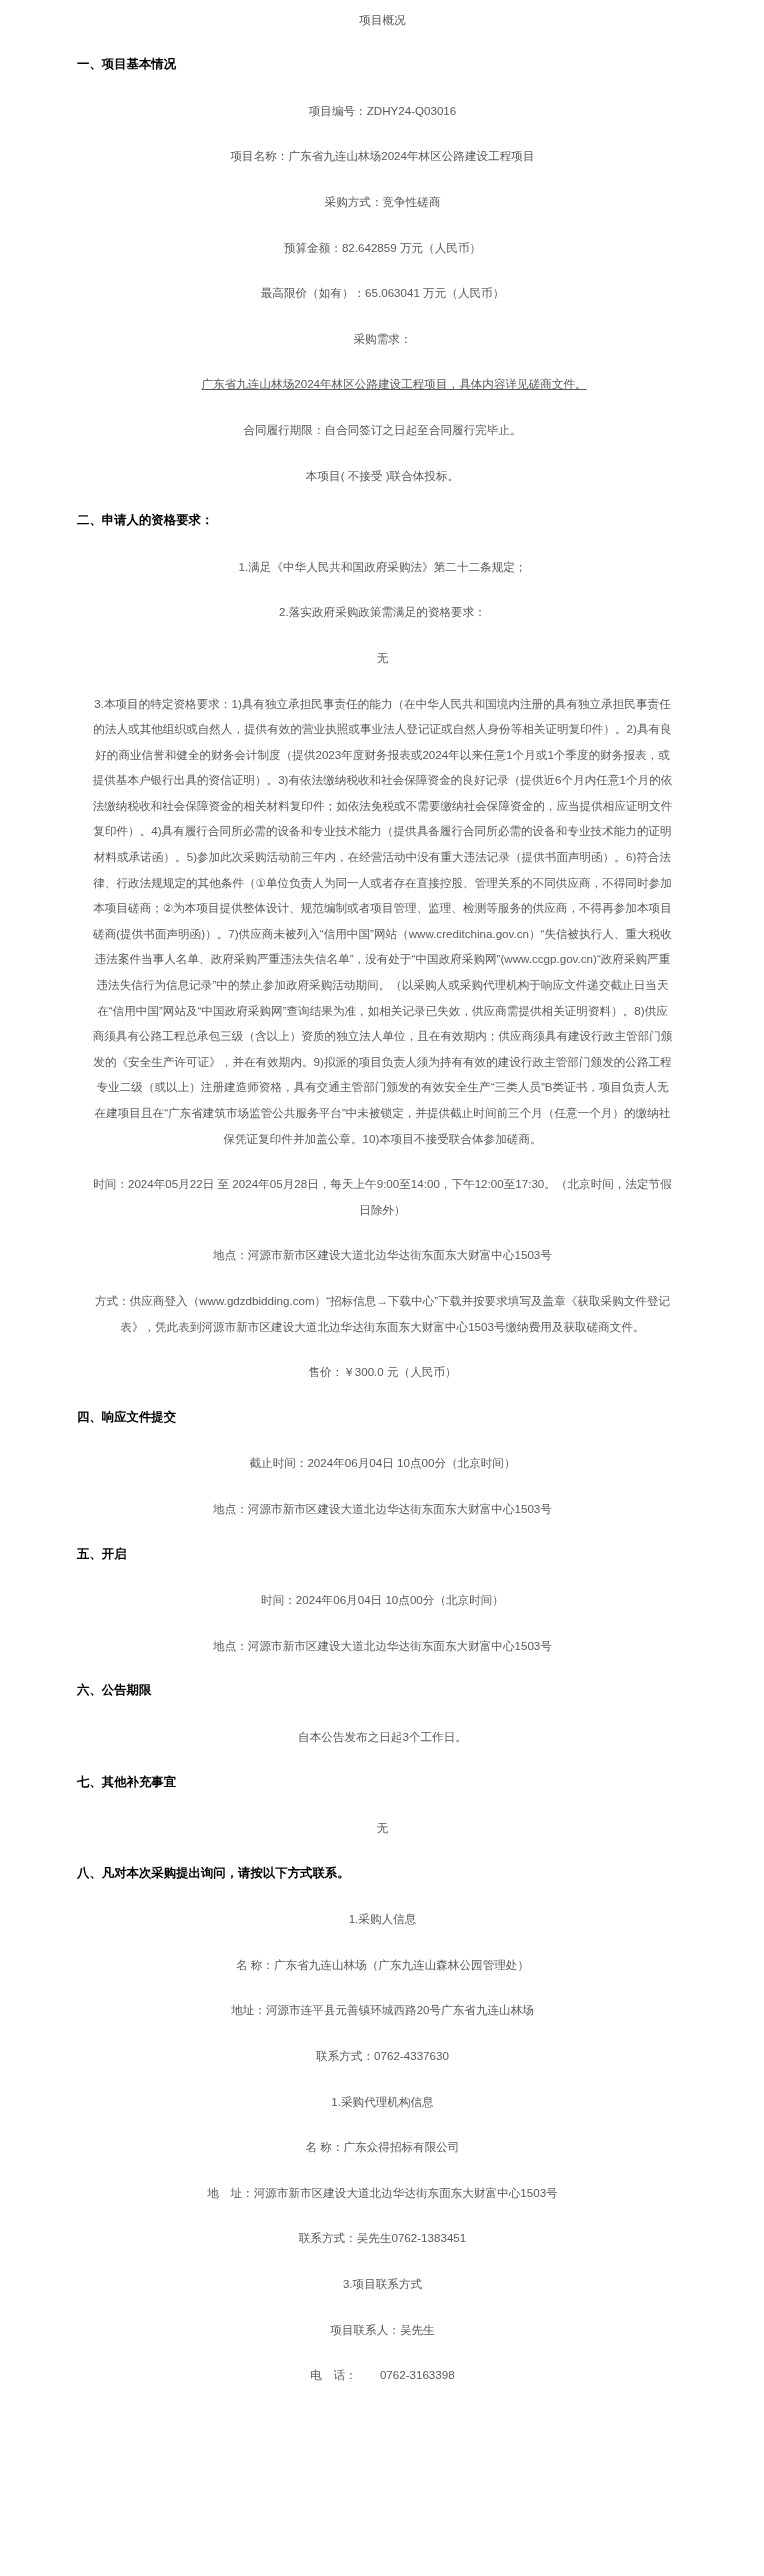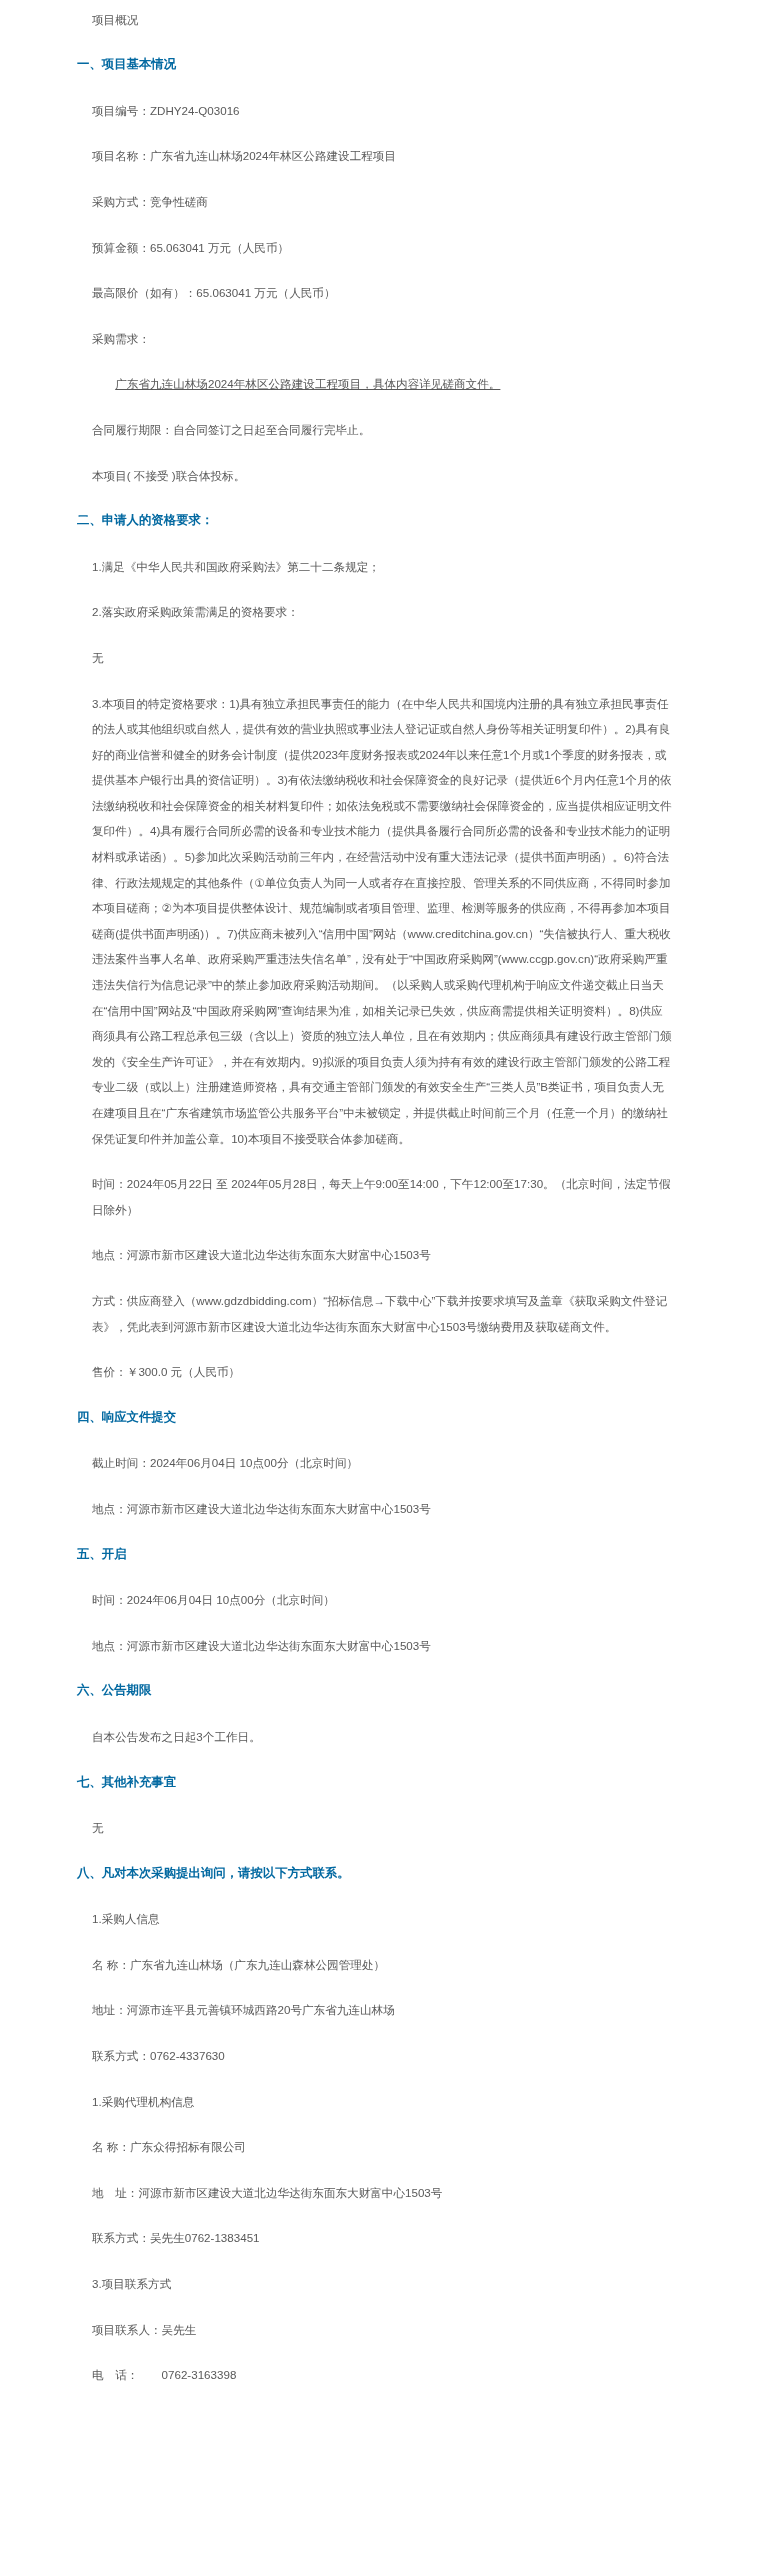--- a/index.html
+++ b/index.html
@@ -15,48 +15,49 @@
   .doc {
     padding: 6.6px 77px 36px 77px;
     color: #595959;
     font-size: 11.6px;
     overflow-wrap: break-word;
   }
   .doc p {
     margin: 20px 15px;
     line-height: 25.6px;
     font-weight: 400;
+    text-align: center;
   }
   .doc h2 {
     margin: 20px 0;
     line-height: 25.6px;
     font-size: 12.4px;
     font-weight: 700;
-    color: #0369a1;
+    color: #000000;
   }
   .doc > :first-child {
     margin-top: 0;
   }
   .indent {
     text-indent: 2em;
     text-decoration: underline;
   }
 </style>
 </head>
 <body>
 
 <div class="doc">
 
   <p>项目概况</p>
 
   <h2>一、项目基本情况</h2>
   <p>项目编号：ZDHY24-Q03016</p>
   <p>项目名称：广东省九连山林场2024年林区公路建设工程项目</p>
   <p>采购方式：竞争性磋商</p>
-  <p>预算金额：65.063041 万元（人民币）</p>
+  <p>预算金额：82.642859 万元（人民币）</p>
   <p>最高限价（如有）：65.063041 万元（人民币）</p>
   <p>采购需求：</p>
   <p class="indent">广东省九连山林场2024年林区公路建设工程项目，具体内容详见磋商文件。</p>
   <p>合同履行期限：自合同签订之日起至合同履行完毕止。</p>
   <p>本项目( 不接受 )联合体投标。</p>
 
   <h2>二、申请人的资格要求：</h2>
   <p>1.满足《中华人民共和国政府采购法》第二十二条规定；</p>
   <p>2.落实政府采购政策需满足的资格要求：</p>
   <p>无</p>

